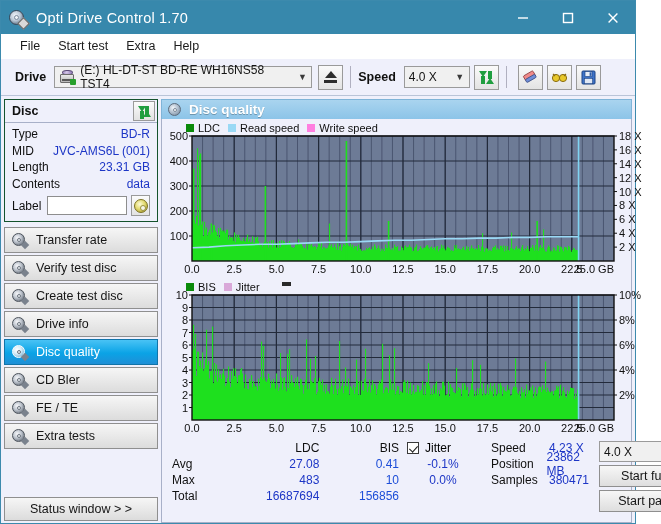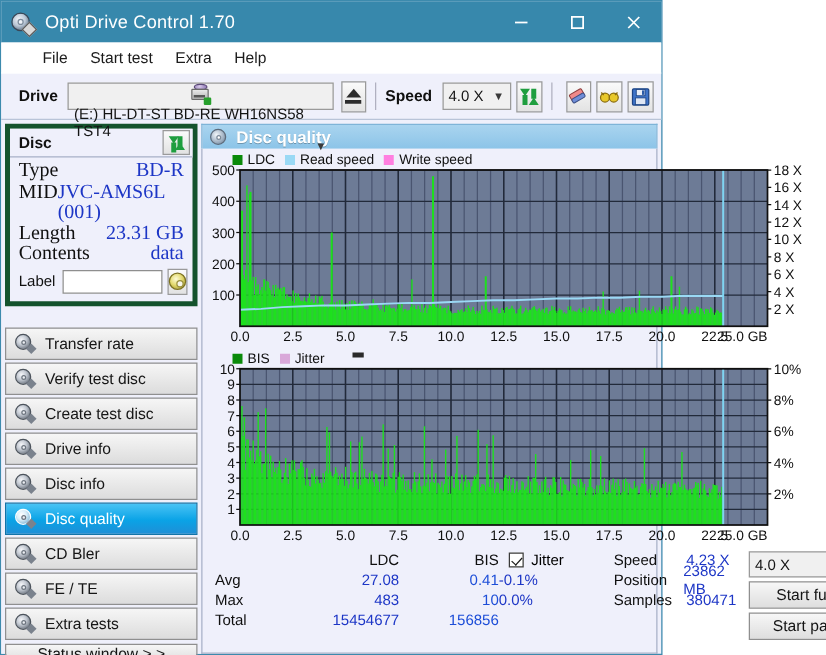--- a/index.html
+++ b/index.html
@@ -6,21 +6,21 @@
   html, body { margin:0; padding:0; }
   body {
     width: 661px; height: 524px;
     font-family: "Liberation Sans", sans-serif;
     font-size: 12px;
     background: #ffffff;
     overflow: hidden;
     -webkit-font-smoothing: antialiased;
   }
   .window {
-    width: 530px; height: 524px;
+    width: 636px; height: 524px;
     border: 1px solid #3c8aad;
     background: #eff0fb;
     display: flex; flex-direction: column;
     position: relative;
   }
   
   .titlebar {
     height: 33px; background: #3788ac;
     display: flex; align-items: center;
     flex: 0 0 33px;
@@ -48,21 +48,21 @@
   }
   .win-buttons { margin-left:auto; display:flex; height:33px; }
   .win-btn {
     width:45px; height:33px; display:flex; align-items:center; justify-content:center;
     color:#ffffff;
   }
   .win-btn svg { display:block; }
   
   .menubar {
     height: 25px; background:#ffffff; display:flex; align-items:center;
-    padding-left: 24px; gap: 0px; flex:0 0 25px;
+    padding-left: 10px; gap: 0px; flex:0 0 25px;
     border-bottom: 1px solid #ffffff;
   }
   .menu-item {
     padding: 3px 9px; color:#1c1c1c; font-size:12.5px;
   }
   
   .toolbar {
     height: 37px; background:#eff0fb; display:flex; align-items:center;
     padding: 0 6px; flex:0 0 37px; gap:0px;
     border-bottom:1px solid #b9c4d8;
@@ -70,21 +70,21 @@
   .tb-label { font-weight:bold; font-size:12.5px; color:#10100f; margin:0 8px 0 8px;}
   .combo {
     height:22px; background:#f0f0f0; border:1px solid #9a9a9a;
     display:flex; align-items:center; font-size:12px; color:#141414;
     padding:0 0 0 4px; position:relative;
   }
   .combo .arrow {
     width:18px; display:flex; align-items:center; justify-content:center;
     margin-left:auto; color:#3a3a3a; font-size:9px;
   }
-  .combo-drive { width:258px;flex-direction:column; }
+  .combo-drive { width:258px; }
   .combo-drive .cd-icon {
     width:17px; height:15px; margin-right:4px; position:relative; flex:0 0 17px;
   }
   .cd-icon .body {
     position:absolute; left:1px; top:4px; width:14px; height:9px;
     background:linear-gradient(#e9e9e9,#b6b6b6); border:1px solid #6b6b6b; border-radius:1px;
   }
   .cd-icon .slot {
     position:absolute; left:3px; top:9px; width:9px; height:2px; background:#585858;
   }
@@ -110,35 +110,35 @@
   .refresh-ico .a1 { position:absolute; left:0;top:1px; width:0;height:0;
     border-left:4px solid transparent;border-right:4px solid transparent;border-top:6px solid #1f9e3f;}
   .refresh-ico .a2 { position:absolute; right:0;bottom:1px; width:0;height:0;
     border-left:4px solid transparent;border-right:4px solid transparent;border-bottom:6px solid #1f9e3f;}
   .refresh-ico .b1 { position:absolute; left:2px;top:6px;width:4px;height:8px;background:#1f9e3f;}
   .refresh-ico .b2 { position:absolute; right:2px;top:1px;width:4px;height:8px;background:#1f9e3f;}
   
   .body-wrap { display:flex; flex:1 1 auto; min-height:0; }
   .sidebar { width:160px; flex:0 0 160px; background:#eff0fb; display:flex; flex-direction:column; }
   .disc-panel {
-    background:#eff0fb; border:4px solid #14532d; margin:3px 3px 12px 3px;
+    background:#eff0fb; border:1px solid #14532d; margin:3px 3px 0 3px;
   }
   .disc-head {
     display:flex; align-items:center; height:23px;
     border-bottom:1px solid #a8b0c8; padding-left:7px;
     background:#eff0fb;
   }
   .disc-head .t { font-weight:bold; font-size:12.5px; color:#111; }
   .disc-head .btn {
     margin-left:auto; width:22px;height:20px; margin-right:2px;
     background:linear-gradient(#fbfbfb,#e2e2e2); border:1px solid #9a9a9a;
     display:flex;align-items:center;justify-content:center;
   }
   .disc-rows { padding:3px 7px 5px 7px; }
-  .drow { display:flex; font-size:16px; line-height:16.5px;font-family:Liberation Serif, serif; }
+  .drow { display:flex; font-size:12px; line-height:16.5px; }
   .drow .k { color:#101010; }
   .drow .v { margin-left:auto; color:#1d36c6; }
   .label-row { display:flex; align-items:center; margin-top:3px; }
   .label-row .k { color:#101010; font-size:12px; }
   .label-input {
     margin-left:6px; width:80px; height:19px; background:#fff;
     border:1px solid #8e8e8e;
   }
   .label-btn {
     margin-left:4px; width:22px;height:21px;
@@ -198,21 +198,21 @@
   .stats {
     display:flex; font-size:12px; padding:2px 0 0 0;
   }
   .stats-left { width:235px; flex:0 0 235px; padding-left:8px;}
   .srow { display:flex; height:16px; align-items:center;}
   .srow .rk { width:62px; color:#101010;}
   .srow .c1 { width:86px; text-align:right; color:#1d36c6;}
   .srow .c2 { width:80px; text-align:right; color:#1d4ed8;}
   .srow .hd { color:#101010; }
   .stats-mid { width:92px; flex:0 0 92px; }
-  .jrow { display:flex; height:16px; align-items:center; justify-content:flex-start; padding-right:4px;}
+  .jrow { display:flex; height:16px; align-items:center; justify-content:center; padding-right:4px;}
   .cbox { width:12px;height:12px;border:1px solid #3a3a3a;background:#fff; margin-right:6px; position:relative;}
   .cbox::after{content:"";position:absolute;left:3px;top:1px;width:4px;height:7px;border:solid #1a1a1a;border-width:0 1.6px 1.6px 0;transform:rotate(42deg);}
   .stats-right { flex:1 1 auto; display:flex;}
   .sr-labels { width:108px; }
   .slrow { display:flex; height:16px; align-items:center; }
   .slrow .k { width:58px; color:#101010; }
   .slrow .v { color:#1d36c6; }
   .sr-ctrls { width:96px; display:flex; flex-direction:column; gap:3px; padding-top:1px;}
   .sr-ctrls .combo-speed2 { width:90px; height:21px; }
   .btn-start {
@@ -405,28 +405,20 @@
             </span>
           <span>Create test disc</span>
         </div>
         <div class="nav-btn">
           <span class="nav-ico">
               <span class="d"></span>
               <span class="h"></span>
               <span class="tail"></span>
             </span>
           <span>Drive info</span>
-        </div>
-        <div class="nav-btn">
-          <span class="nav-ico">
-              <span class="d"></span>
-              <span class="h"></span>
-              <span class="tail"></span>
-            </span>
-          <span>Disc info</span>
         </div>
         <div class="nav-btn active">
           <span class="nav-ico">
               <span class="d"></span>
               <span class="h"></span>
               <span class="tail"></span>
             </span>
           <span>Disc quality</span>
         </div>
         <div class="nav-btn">
@@ -1489,21 +1481,21 @@
               <span class="c1">27.08</span>
               <span class="c2">0.41</span>
             </div>
             <div class="srow">
               <span class="rk">Max</span>
               <span class="c1">483</span>
               <span class="c2">10</span>
             </div>
             <div class="srow">
               <span class="rk">Total</span>
-              <span class="c1">15454677</span>
+              <span class="c1">16687694</span>
               <span class="c2">156856</span>
             </div>
           </div>
 
           <div class="stats-mid">
             <div class="jrow" style="justify-content:flex-start;padding-left:8px">
               <span class="cbox"></span>
               <span>Jitter</span>
             </div>
             <div class="jrow">

